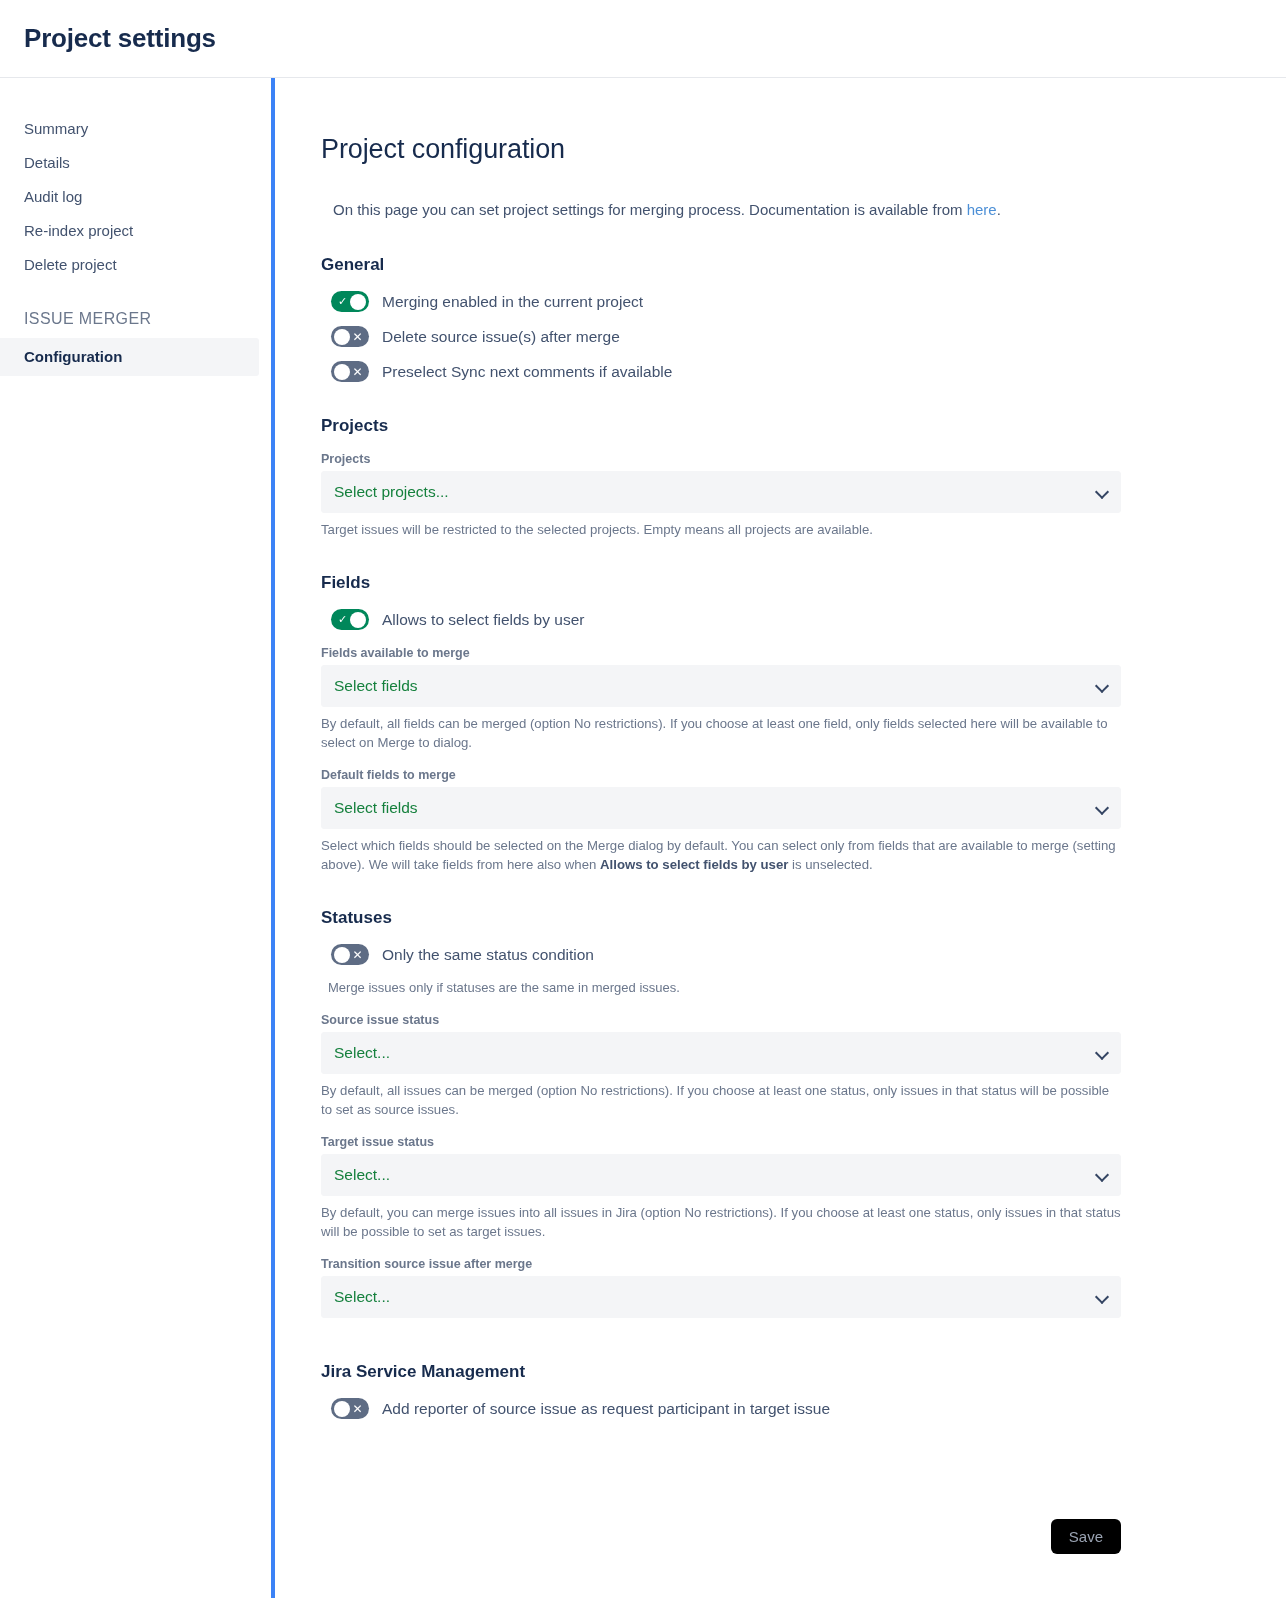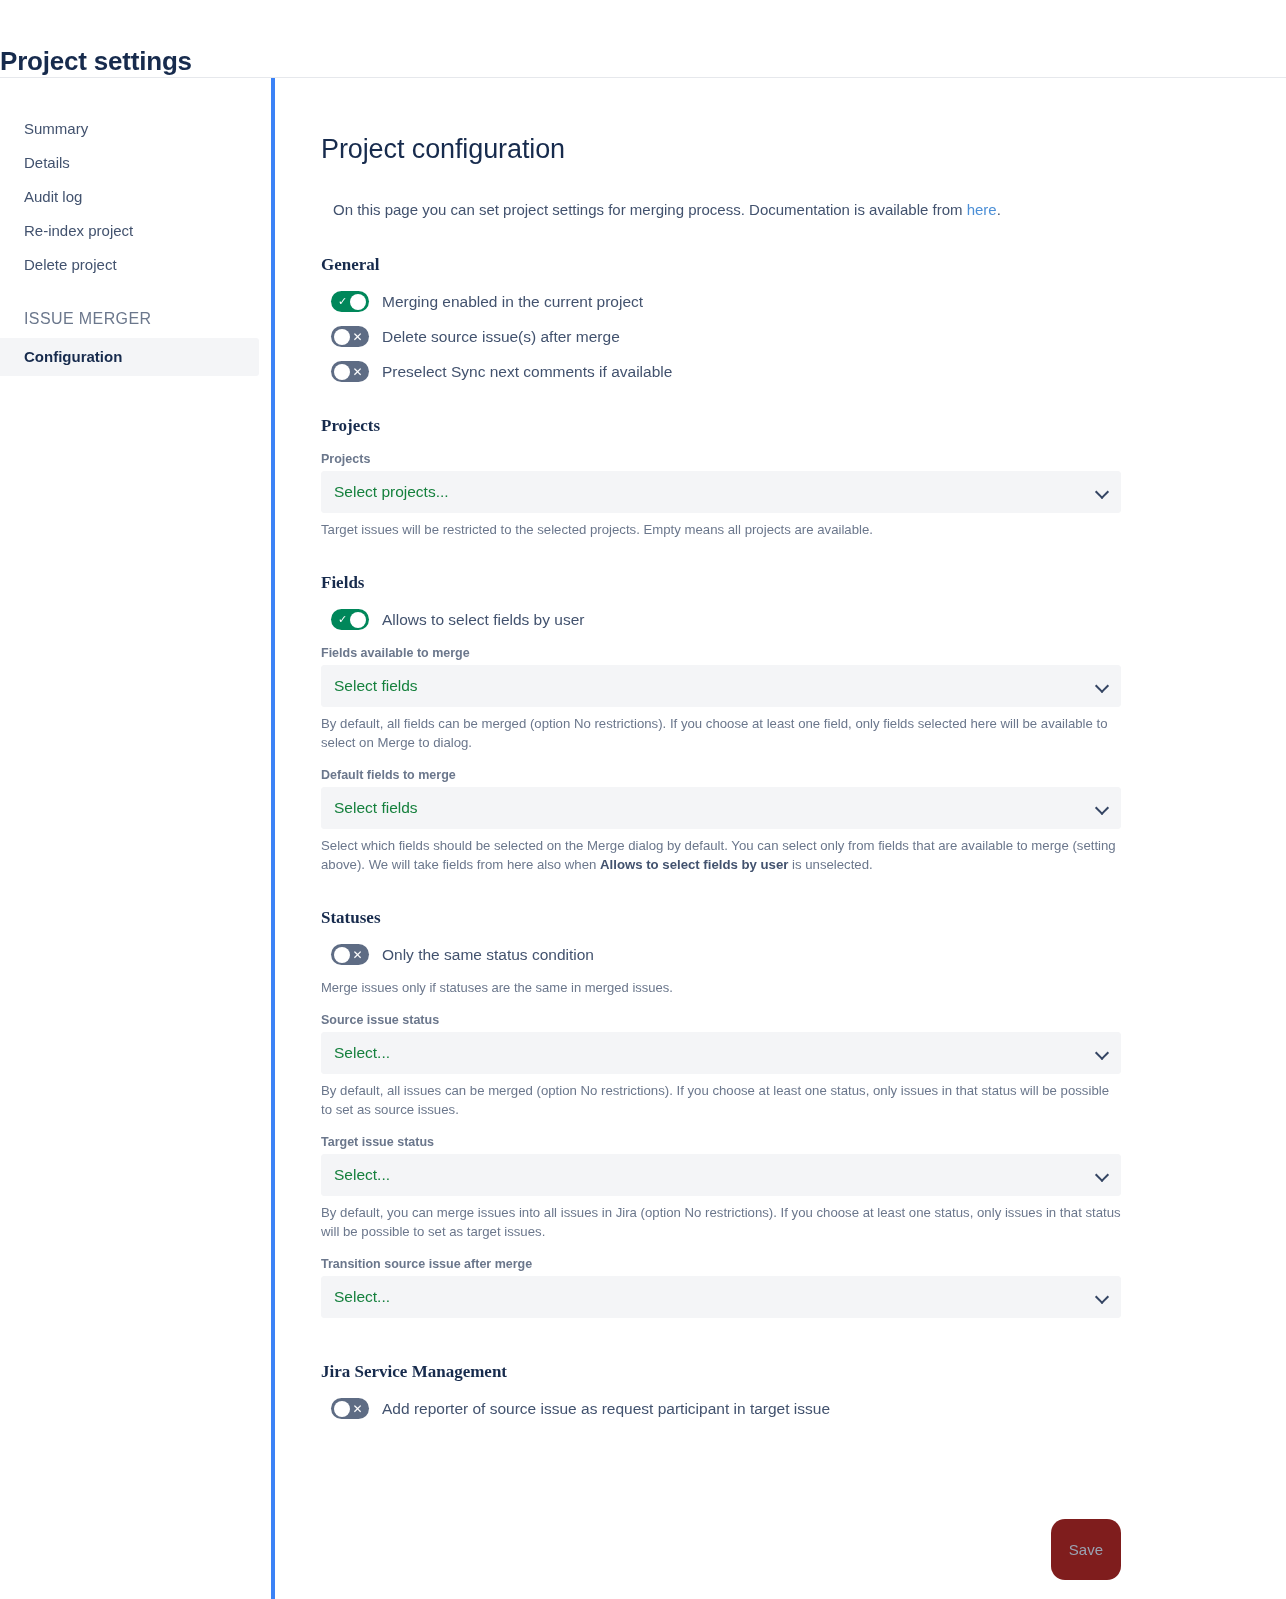--- a/index.html
+++ b/index.html
@@ -14,21 +14,22 @@
     font-family: "Liberation Sans", "DejaVu Sans", sans-serif;
     color: #172b4d;
     -webkit-font-smoothing: antialiased;
   }
 
   
   .page-header {
     height: 78px;
     border-bottom: 1px solid #e6e8ec;
     display: flex;
-    align-items: flex-end;
+    align-items: center;
+    padding-left: 24px;
     position: relative;
     background: #fff;
   }
   .page-header:before{
     content:"";
     position:absolute;
     top:-6px; left:750px; right:120px; height:6px;
     background: linear-gradient(to bottom, rgba(0,0,0,0.035), rgba(0,0,0,0));
   }
   .page-title {
@@ -104,21 +105,20 @@
   a.inline-link {
     color: #4c8fd6;
     text-decoration: none;
   }
 
   h2.group-title {
     font-size: 17px;
     font-weight: 700;
     color: #172b4d;
     margin: 0 0 16px 0;
-    font-family: Liberation Serif, serif;
   }
   .group { margin-bottom: 34px; }
 
   
   .toggle-row {
     display: flex;
     align-items: center;
     margin: 0 0 14px 0;
     padding-left: 10px;
   }
@@ -157,21 +157,21 @@
   .toggle.off .glyph { right: 2px; font-size: 12px; }
   .toggle-label {
     margin-left: 13px;
     font-size: 15.5px;
     color: #42526e;
     line-height: 20px;
   }
   .toggle-help {
     font-size: 13px;
     color: #6b778c;
-    margin: 4px 0 0 0;
+    margin: 4px 0 0 7px;
     line-height: 18px;
   }
 
   
   .field-label {
     font-size: 12.5px;
     font-weight: 700;
     color: #6b778c;
     margin: 16px 0 5px 0;
   }
@@ -214,27 +214,27 @@
   .field-help b { color: #42526e; font-weight: 700; }
 
   
   .footer-actions {
     width: 800px;
     display: flex;
     justify-content: flex-end;
     padding: 66px 0 40px 0;
   }
   .btn-save {
-    background: #7f1d1d;
+    background: #000000;
     color: #9aa3b2;
     border: none;
-    border-radius: 14px;
+    border-radius: 6px;
     font-size: 15px;
     font-family: inherit;
-    padding: 22px 18px;
+    padding: 9px 18px;
     cursor: default;
   }
 </style>
 </head>
 <body>
 
 <div class="page-header">
   <h1 class="page-title">Project settings</h1>
 </div>
 

